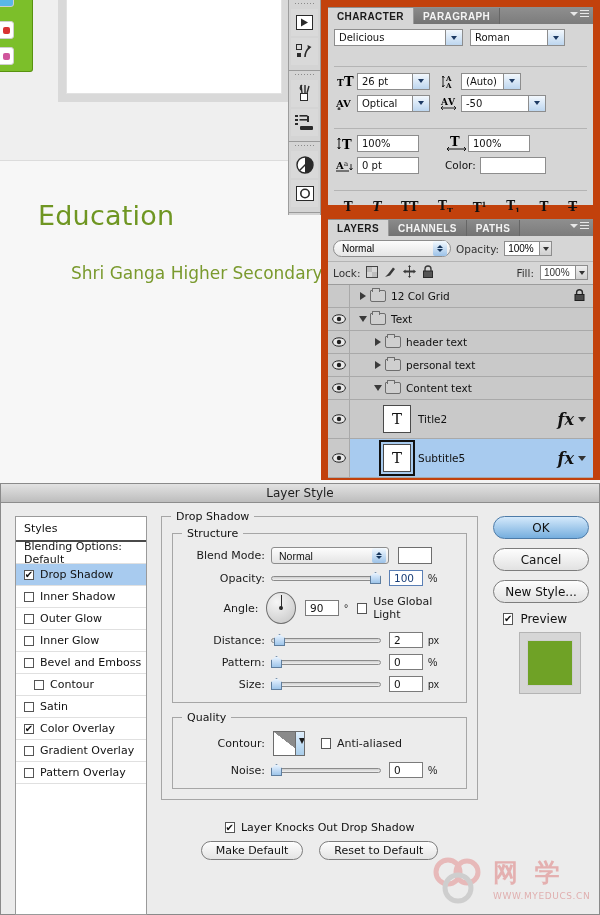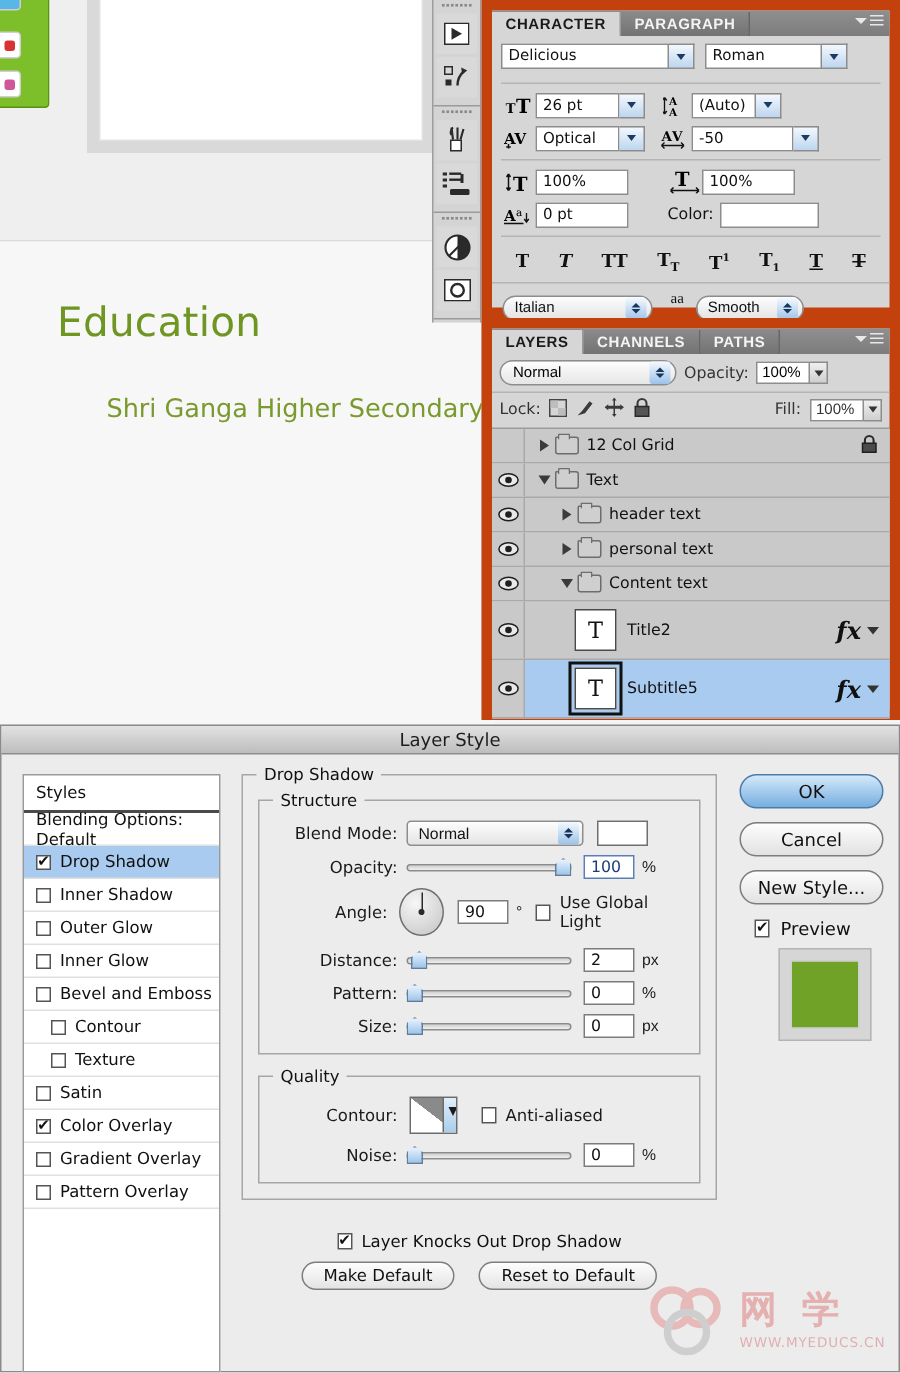--- a/index.html
+++ b/index.html
@@ -59,21 +59,21 @@
   .pm-tri { width:0;height:0;border-left:4px solid transparent;border-right:4px solid transparent;border-top:4px solid #e8e8e8; }
   .pm-lines { width:9px; height:8px; background:
       linear-gradient(#e8e8e8,#e8e8e8) left 0/9px 1.4px no-repeat,
       linear-gradient(#e8e8e8,#e8e8e8) left 3px/9px 1.4px no-repeat,
       linear-gradient(#e8e8e8,#e8e8e8) left 6px/9px 1.4px no-repeat; }
 
   
   .charp { position:absolute; left:321px; top:0; width:279px; height:212px; }
   .charp-body { padding:5px 6px 0 6px; }
   .crow { display:flex; align-items:center; margin-bottom:4px; }
-  .csect { border-bottom:1px solid #b4b4b4; padding-bottom:5px; margin-bottom:5px; }
+  .csect { border-bottom:1px solid #b4b4b4; padding-bottom:16px; margin-bottom:5px; }
   .cfield { height:17px; background:#fff; border:1px solid #8d8d8d; font-size:10px;
       display:flex; align-items:center; padding:0 4px; color:#111; font-family:"DejaVu Sans", sans-serif; }
   .carrow { width:17px; height:17px; border:1px solid #8d8d8d; border-left:none;
       background:linear-gradient(#f3f8fd,#bdd6ef); display:flex; align-items:center; justify-content:center; }
   .carrow:after { content:""; width:0;height:0;border-left:3.5px solid transparent;border-right:3.5px solid transparent;border-top:4.5px solid #1d3a63; }
   .cicon { width:23px; height:18px; display:flex; align-items:center; justify-content:center; font-size:11px;
       color:#111; font-family:"DejaVu Serif", serif; }
   .tstyle-row { display:flex; align-items:center; justify-content:space-around; padding:3px 6px 6px 6px;
       border-bottom:1px solid #b4b4b4; font-family:"DejaVu Serif", serif; font-weight:bold; font-size:12px; color:#111; }
   .pill { height:17px; border:1px solid #8d8d8d; border-radius:9px; background:linear-gradient(#fdfdfd,#e3e3e3);
@@ -591,24 +591,20 @@
           <span>Inner Glow</span>
         </div>
         <div class="sitem">
           <span class="cb"></span>
           <span>Bevel and Emboss</span>
         </div>
         <div class="sitem indent">
           <span class="cb"></span>
           <span>Contour</span>
         </div>
-        <div class="sitem indent">
-          <span class="cb"></span>
-          <span>Texture</span>
-        </div>
         <div class="sitem">
           <span class="cb"></span>
           <span>Satin</span>
         </div>
         <div class="sitem">
           <span class="cb on"></span>
           <span>Color Overlay</span>
         </div>
         <div class="sitem">
           <span class="cb"></span>

